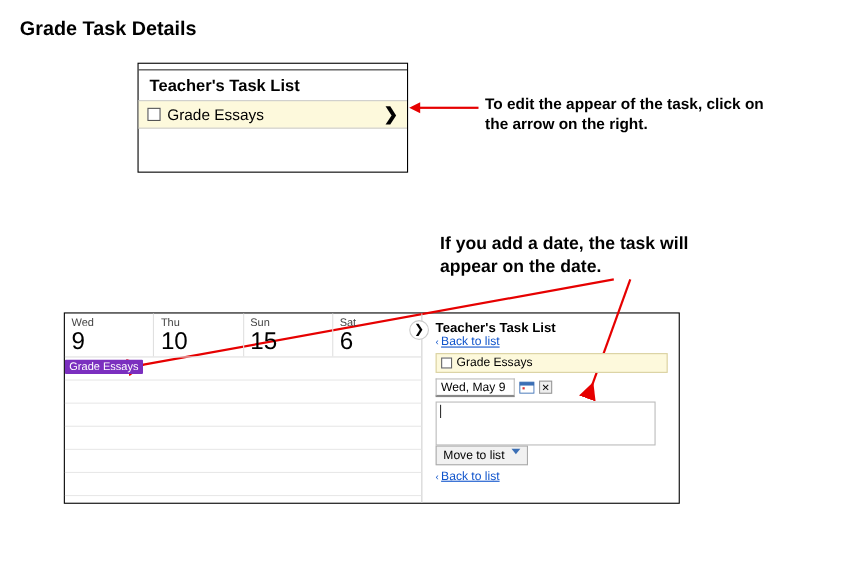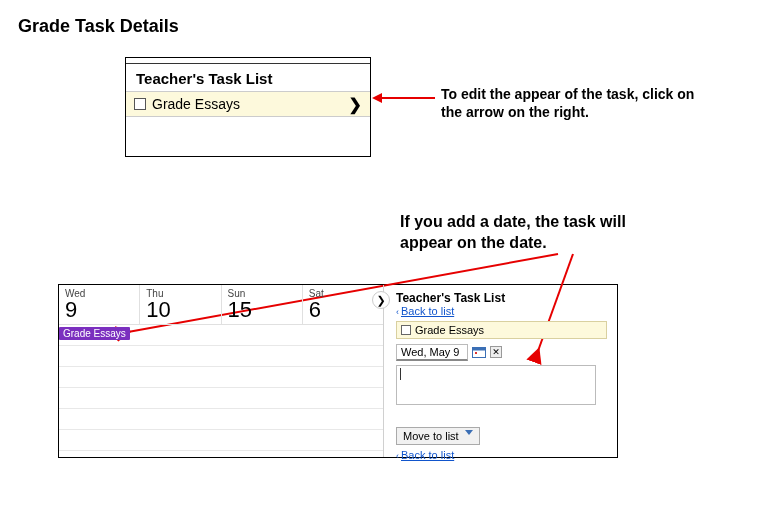--- a/index.html
+++ b/index.html
@@ -178,21 +178,21 @@
   }
   .notes {
     margin-top: 4px;
     width: 200px; height: 40px;
     border: 1px solid #bbb;
     background: #fff;
     padding: 2px 3px;
   }
   .notes .cursor { border-left: 1px solid #333; height: 12px; display: inline-block; }
   .move-btn {
-    margin-top: 22px;
+    margin-top: 0;
     border: 1px solid #aaa;
     background: #f1f1f1;
     padding: 2px 6px;
     display: inline-flex; align-items: flex-start; gap: 6px;
     font-size: 11px;
   }
   .move-btn .tri {
     width: 0; height: 0;
     border-left: 4px solid transparent;
     border-right: 4px solid transparent;

